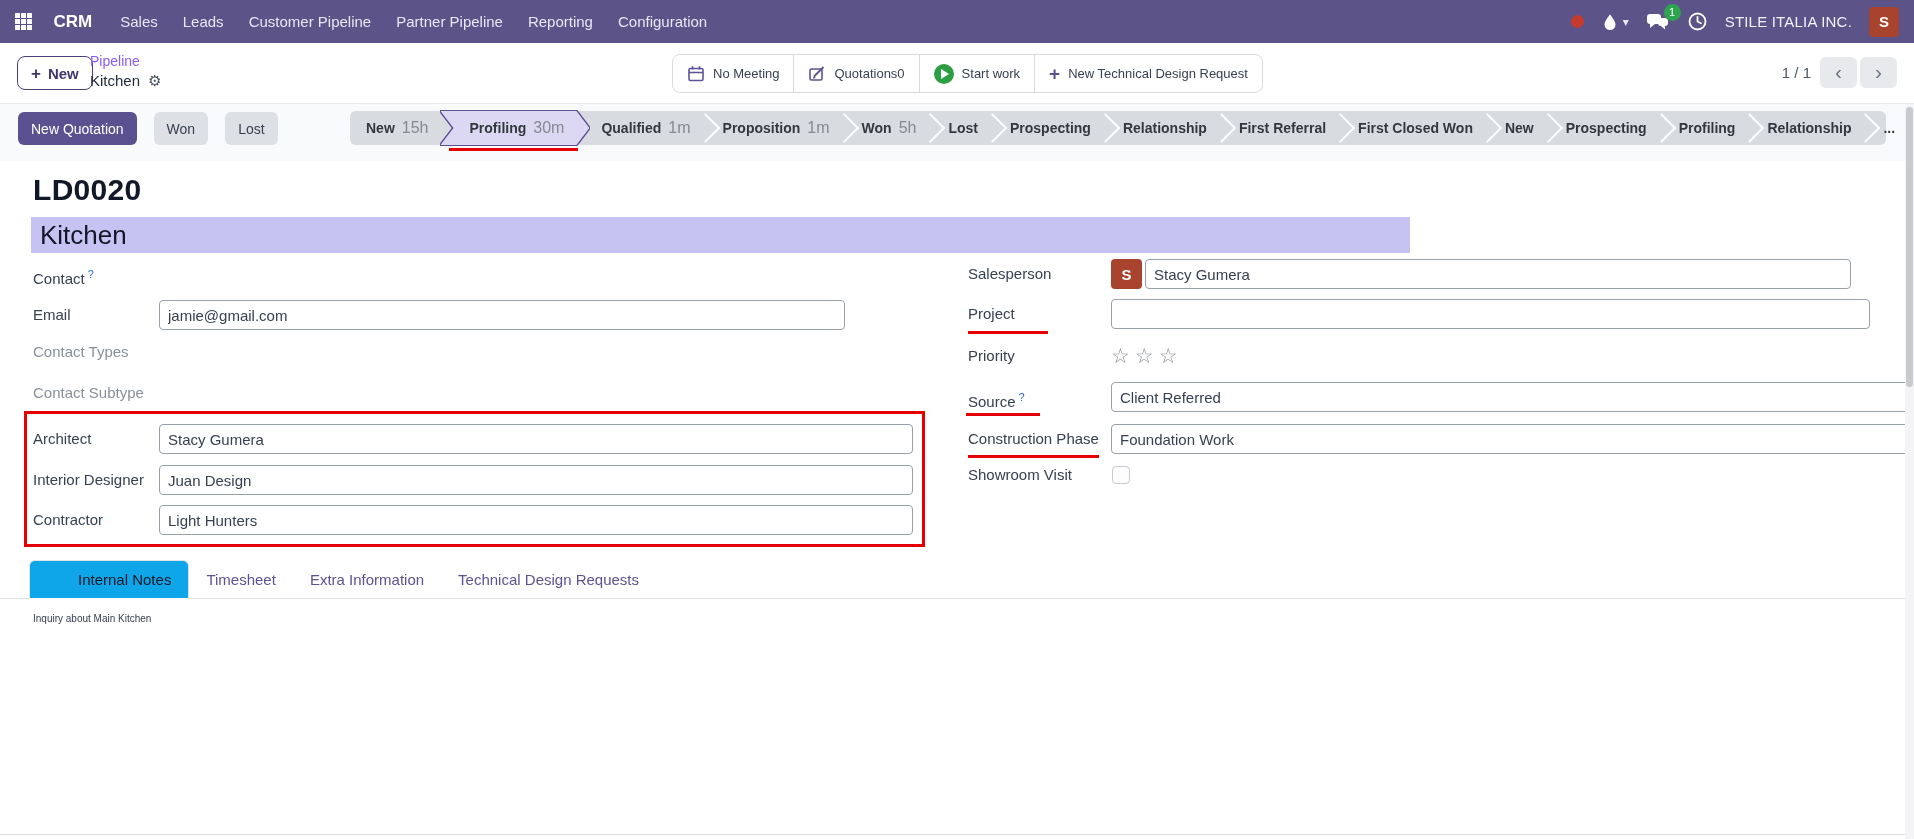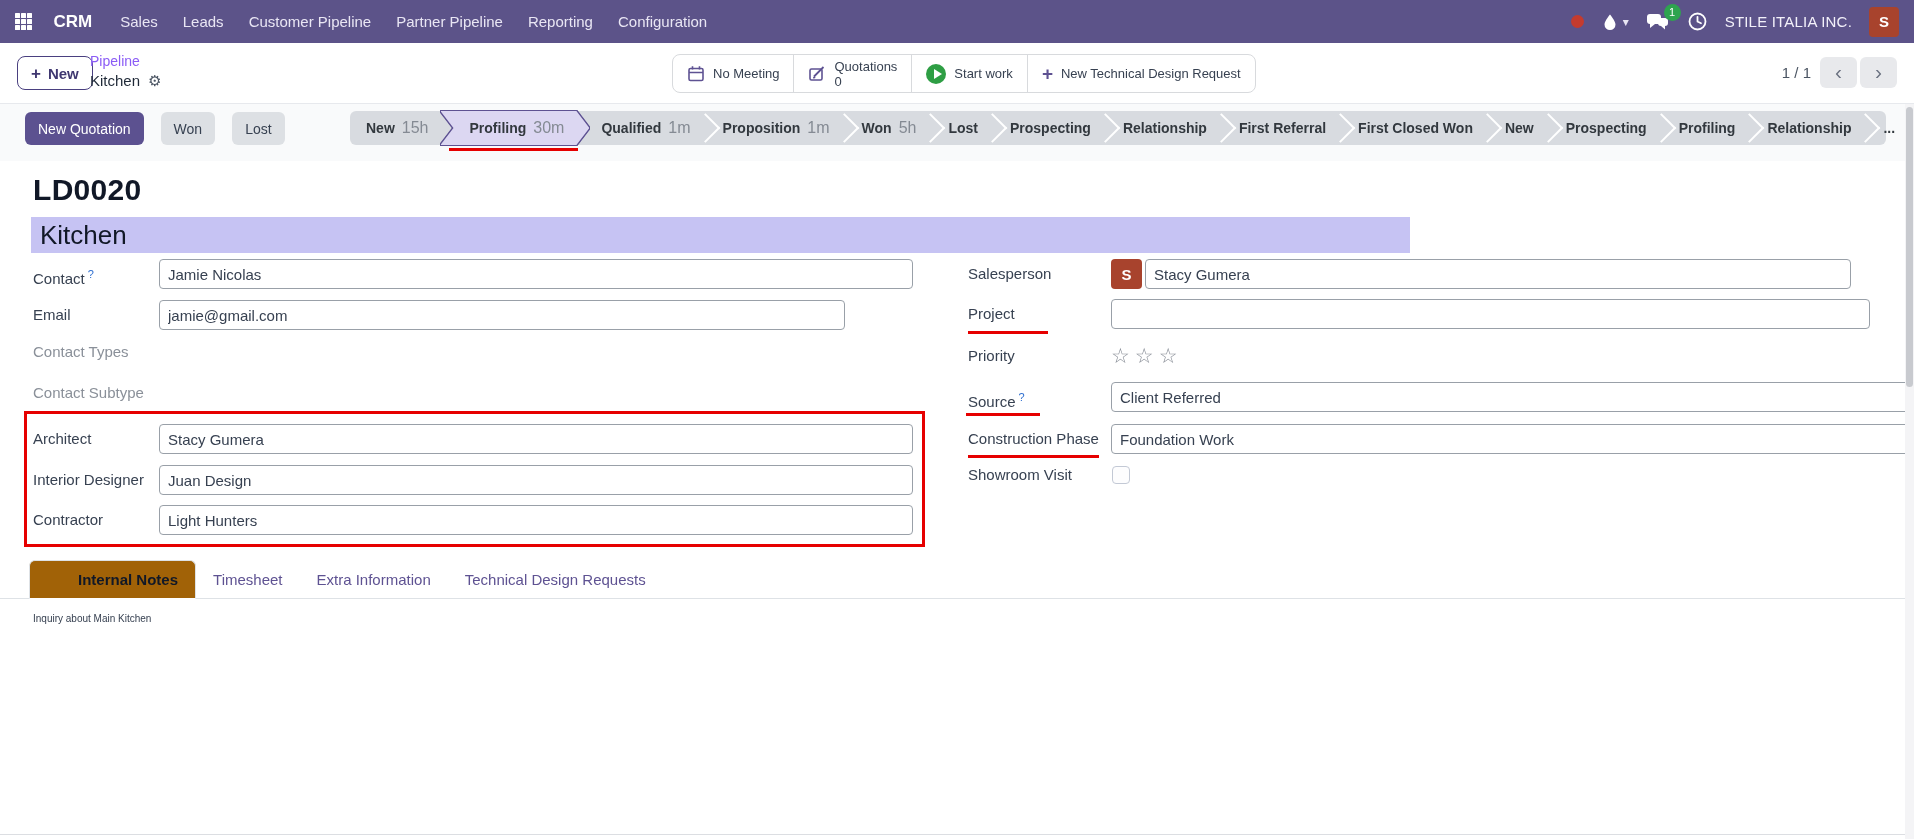--- a/index.html
+++ b/index.html
@@ -24,31 +24,31 @@
   .cp{position:absolute;left:0;top:43px;width:100%;height:61px;background:#fff;border-bottom:1px solid #E7E9ED;box-sizing:border-box;}
   .new-btn{position:absolute;left:17px;top:13px;height:34px;display:flex;align-items:center;gap:7px;padding:0 13px;border:1px solid #4A4080;border-radius:8px;background:#fff;color:#3F3770;font-weight:600;font-size:15px;cursor:pointer;box-sizing:border-box;}
   .plus-glyph{font-size:17px;font-weight:700;line-height:1;}
   .bc{position:absolute;left:90px;top:9px;}
   .bc-parent{font-size:14px;color:#8b5cf6;cursor:pointer;display:block;line-height:18px;}
   .bc-current{font-size:15px;color:#1F2937;display:flex;align-items:center;gap:8px;line-height:22px;}
   .gear{color:#4B5563;font-size:15px;cursor:pointer;}
   .actions{position:absolute;left:672px;top:11px;height:39px;display:flex;align-items:stretch;border:1px solid #D8DADD;border-radius:8px;background:#fff;overflow:hidden;box-sizing:border-box;}
   .action{display:flex;align-items:center;gap:8px;padding:0 14px;border-right:1px solid #D8DADD;font-size:13px;color:#374151;cursor:pointer;white-space:nowrap;}
   .action:last-child{border-right:none;}
-  .qcol{display:flex;flex-direction:column;line-height:15px;}
+  .qcol{display:flex;line-height:15px;}
   .play-icon{width:20px;height:20px;border-radius:50%;background:#2E9E44;position:relative;flex:0 0 auto;}
   .play-icon::after{content:"";position:absolute;left:7.5px;top:5px;border-left:8px solid #fff;border-top:5px solid transparent;border-bottom:5px solid transparent;}
   .purple-plus{color:#5E5292;font-size:19px;font-weight:700;line-height:1;}
   .pager{position:absolute;right:17px;top:14px;display:flex;align-items:center;gap:9px;font-size:15px;color:#4B5563;}
   .pbtns{display:flex;gap:3px;}
   .pbtn{width:37px;height:31px;background:#E8E9EC;border-radius:6px;display:flex;align-items:center;justify-content:center;color:#6B7280;font-size:21px;cursor:pointer;line-height:1;padding-bottom:3px;box-sizing:border-box;}
 
   
   .band{position:absolute;left:0;top:104px;width:100%;height:57px;background:#F9FAFB;box-sizing:border-box;}
-  .sb-buttons{position:absolute;left:25px;top:8px;display:flex;gap:17px;}
+  .sb-buttons{position:absolute;left:18px;top:8px;display:flex;gap:17px;}
   .sb-btn{height:33px;display:flex;align-items:center;padding:0 13px;border-radius:6px;font-size:14px;font-weight:500;cursor:pointer;}
   .sb-btn.primary{background:#5C5190;color:#fff;}
   .sb-btn.gray{background:#DDE0E4;color:#374151;}
   .stages{position:absolute;left:350px;right:28px;top:7px;height:34px;background:#D8DBE0;border-radius:6px;display:flex;align-items:stretch;font-size:14px;white-space:nowrap;}
   .stage{position:relative;display:flex;align-items:center;padding:0 16px;cursor:pointer;}
   .stage:not(.active):not(.last)::after{content:"";position:absolute;right:-9px;top:50%;width:19px;height:19px;transform:translateY(-50%) rotate(45deg);border-top:2px solid #fff;border-right:2px solid #fff;z-index:2;}
   .sl{font-weight:600;color:#32383E;}
   .sd{margin-left:7px;color:#848A93;font-size:16px;}
   .sd:empty{margin-left:0;}
   .stage.active{padding:0;margin:0 -4px;z-index:3;}
@@ -64,21 +64,21 @@
   .flabel.muted{color:#8A9099;}
   .help{color:#2F6FD0;font-size:11px;vertical-align:super;margin-left:3px;cursor:pointer;}
   .f-input{position:absolute;height:30px;border:1px solid #99A0A8;border-radius:4px;background:#fff;font-family:"Liberation Sans",sans-serif;font-size:15px;color:#374151;padding:0 8px;box-sizing:border-box;outline:none;}
   .sp-avatar{position:absolute;width:31px;height:30px;border-radius:4px;background:#A8432D;color:#fff;font-size:15px;font-weight:700;display:flex;align-items:center;justify-content:center;}
   .stars{position:absolute;left:1111px;display:flex;gap:5px;font-size:21px;color:#8B9099;line-height:22px;cursor:pointer;}
   .cb{position:absolute;left:1112px;width:18px;height:18px;border:1px solid #C3C9D5;border-radius:4px;background:#FDFDFE;appearance:none;-webkit-appearance:none;cursor:pointer;margin:0;}
   .annot-rect{position:absolute;left:24px;top:250px;width:901px;height:136px;border:3px solid #E60000;box-sizing:border-box;pointer-events:none;}
   .annot-line{position:absolute;height:3px;background:#E60000;pointer-events:none;}
   .tabs{position:absolute;top:399px;left:0;right:0;height:39px;border-bottom:1px solid #DEE2E6;display:flex;align-items:stretch;padding-left:29px;font-size:15px;box-sizing:border-box;}
   .tab{display:flex;align-items:center;padding:0 17px;color:#5E5292;cursor:pointer;}
-  .tab.active{background:#a16207;border:1px solid #DEE2E6;border-bottom:1px solid #fff;border-radius:6px 6px 0 0;color:#111827;font-weight:700;margin-bottom:-1px;padding-left:48px;}
+  .tab.active{background:#0ea5e9;border:1px solid #DEE2E6;border-bottom:1px solid #fff;border-radius:6px 6px 0 0;color:#111827;font-weight:400;margin-bottom:-1px;padding-left:48px;}
   .notes{position:absolute;top:452px;left:33px;right:40px;font-size:10px;color:#374151;min-height:150px;cursor:text;}
   .sheet-end{position:absolute;top:673px;left:0;right:0;border-top:1px solid #DCDEE2;}
 
   
   .scrollbar{position:absolute;right:0;top:104px;bottom:0;width:9px;background:#F4F4F6;}
   .scroll-thumb{position:absolute;left:1px;right:1px;top:3px;height:280px;background:#C8CACF;border-radius:4px;cursor:grab;}
 
   svg{display:block;flex:0 0 auto;}
 </style>
 </head>
@@ -261,21 +261,20 @@
           <span class="sd"></span>
         </div>
     </div>
   </div>
 
   <div class="sheet">
     <div class="ref-title">LD0020</div>
     <div class="title-hl">Kitchen</div>
 
     <div class="flabel" style="left:33px;top:98px;"><span>Contact</span><sup class="help">?</sup></div>
-    <input class="f-input" style="left: 159px; top: 98px; width: 754px;" readonly="" value="Jamie Nicolas">
 
     <div class="flabel" style="left:33px;top:139px;">Email</div>
     <input class="f-input" style="left: 159px; top: 139px; width: 686px;" readonly="" value="jamie@gmail.com">
 
     <div class="flabel muted" style="left:33px;top:176px;">Contact Types</div>
     <div class="flabel muted" style="left:33px;top:217px;">Contact Subtype</div>
 
     <div class="flabel" style="left:33px;top:263px;">Architect</div>
     <input class="f-input" style="left: 159px; top: 263px; width: 754px;" readonly="" value="Stacy Gumera">
 

